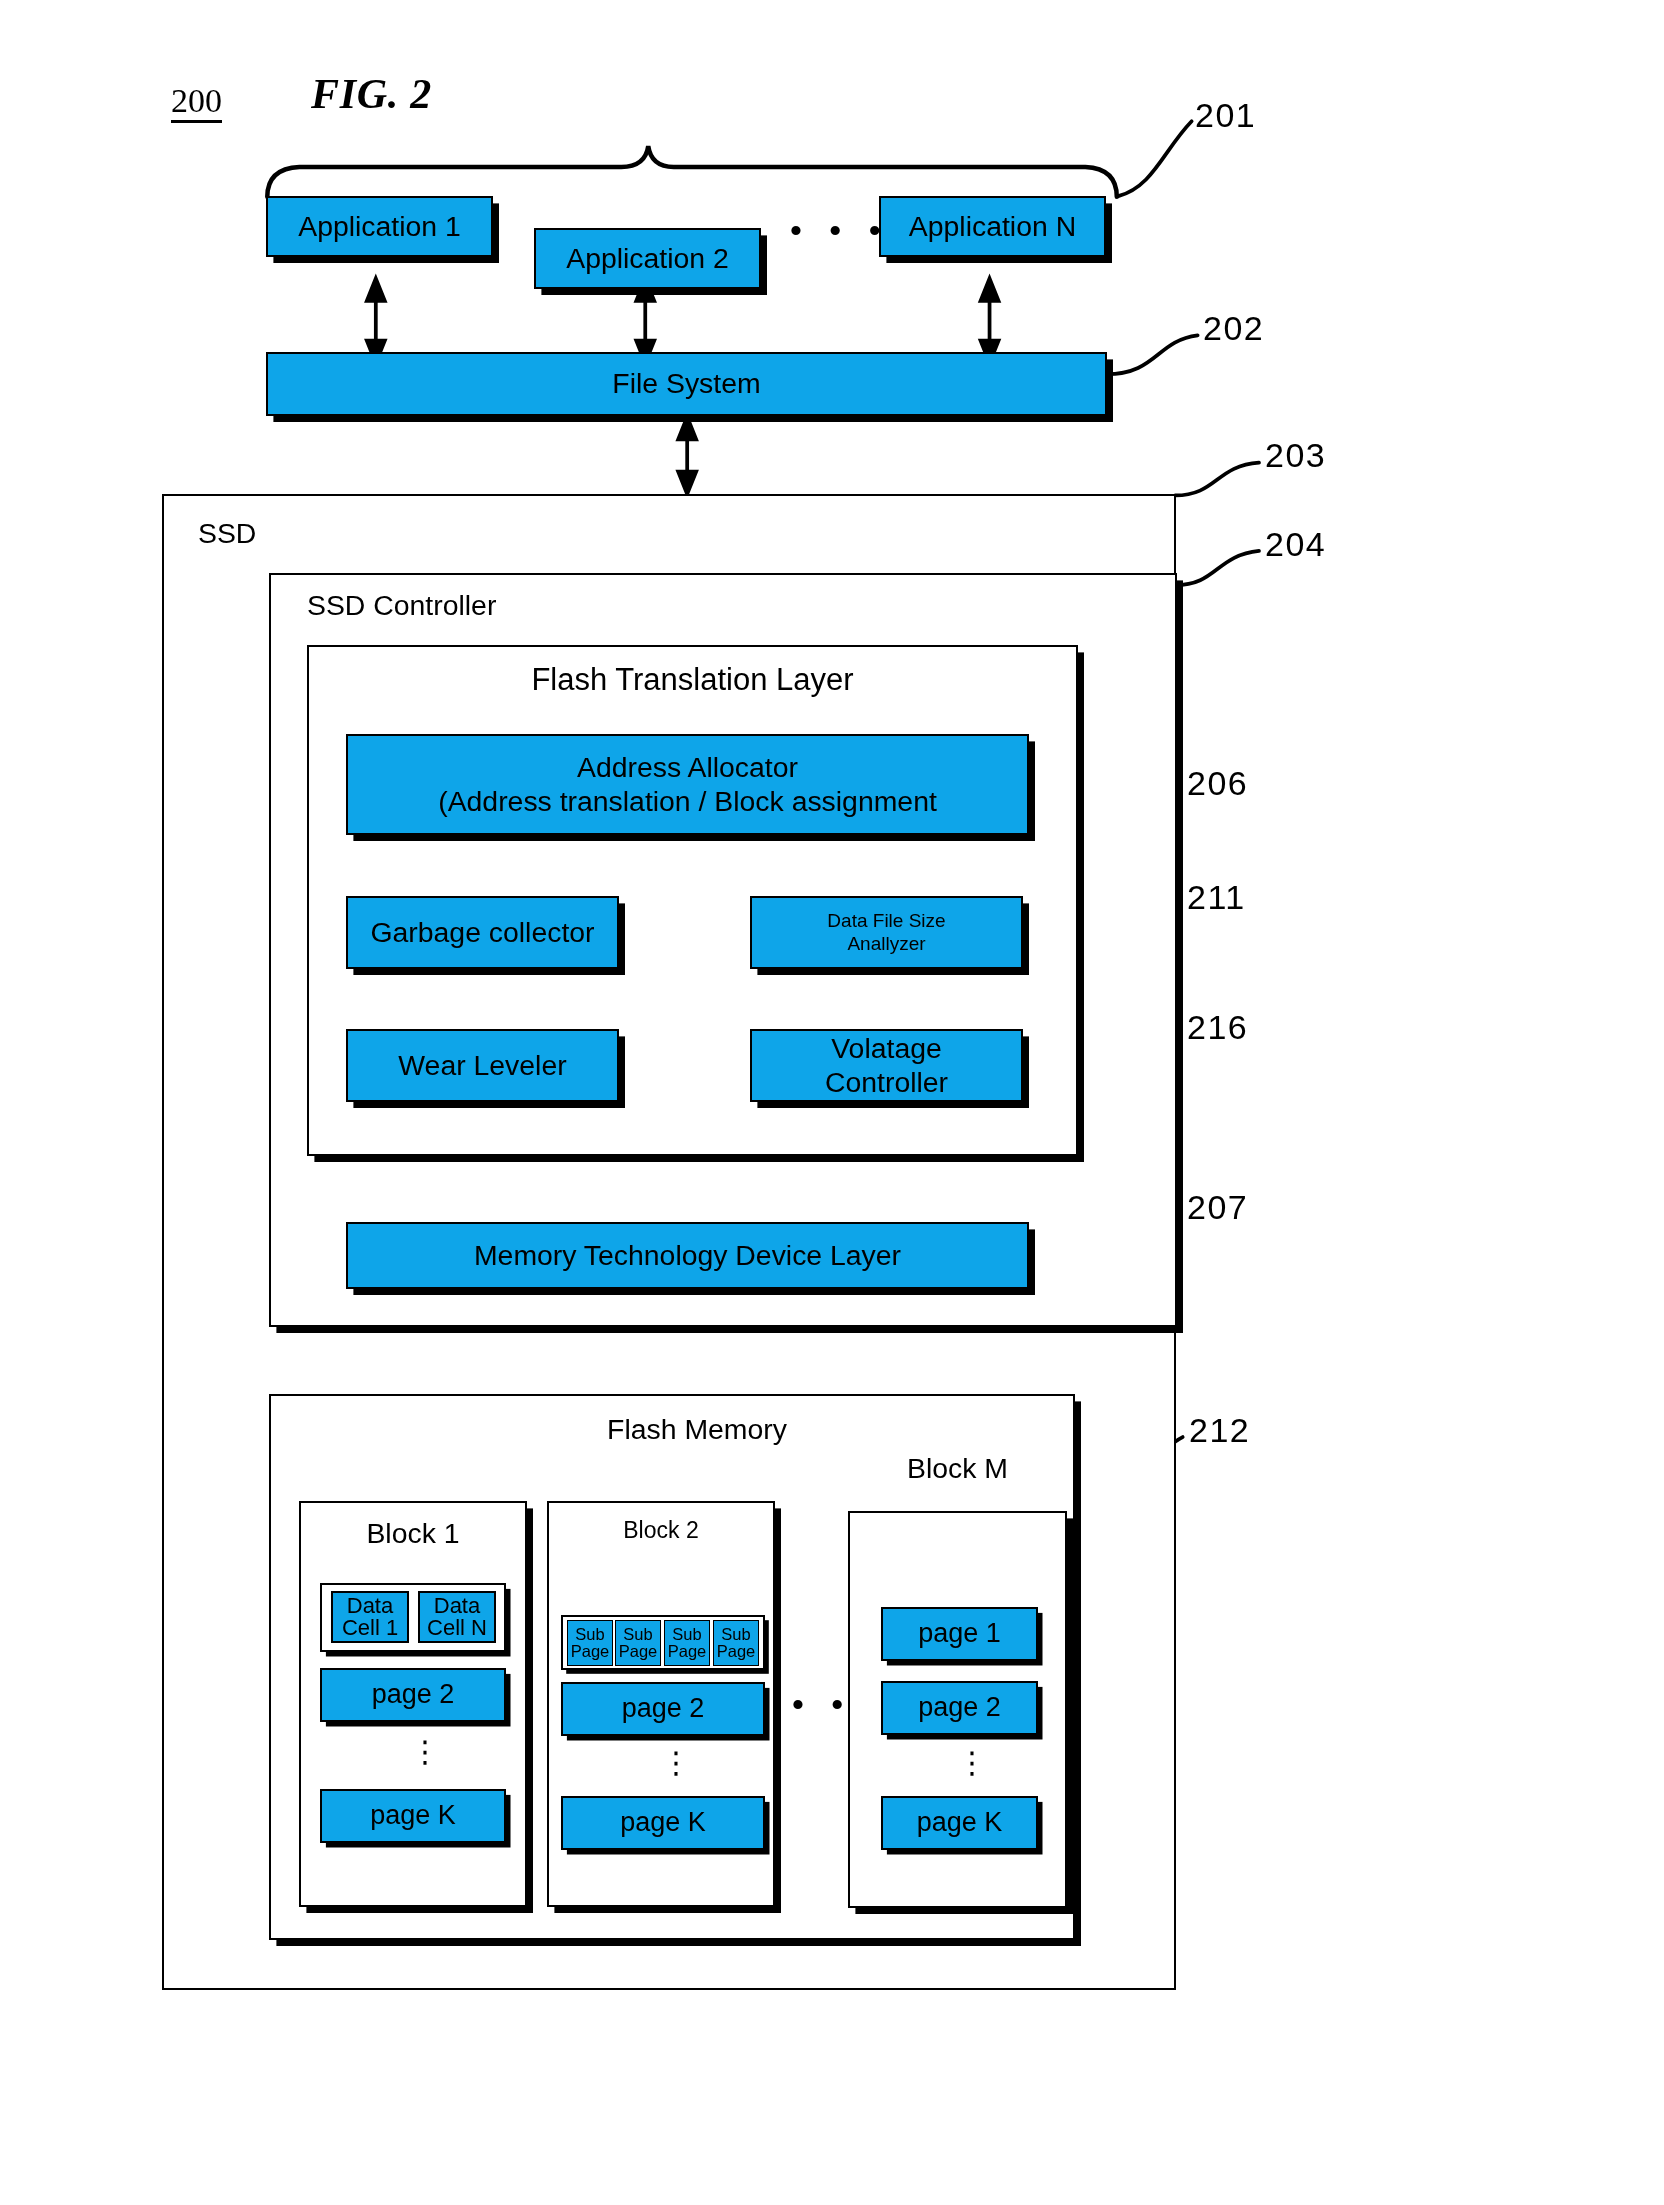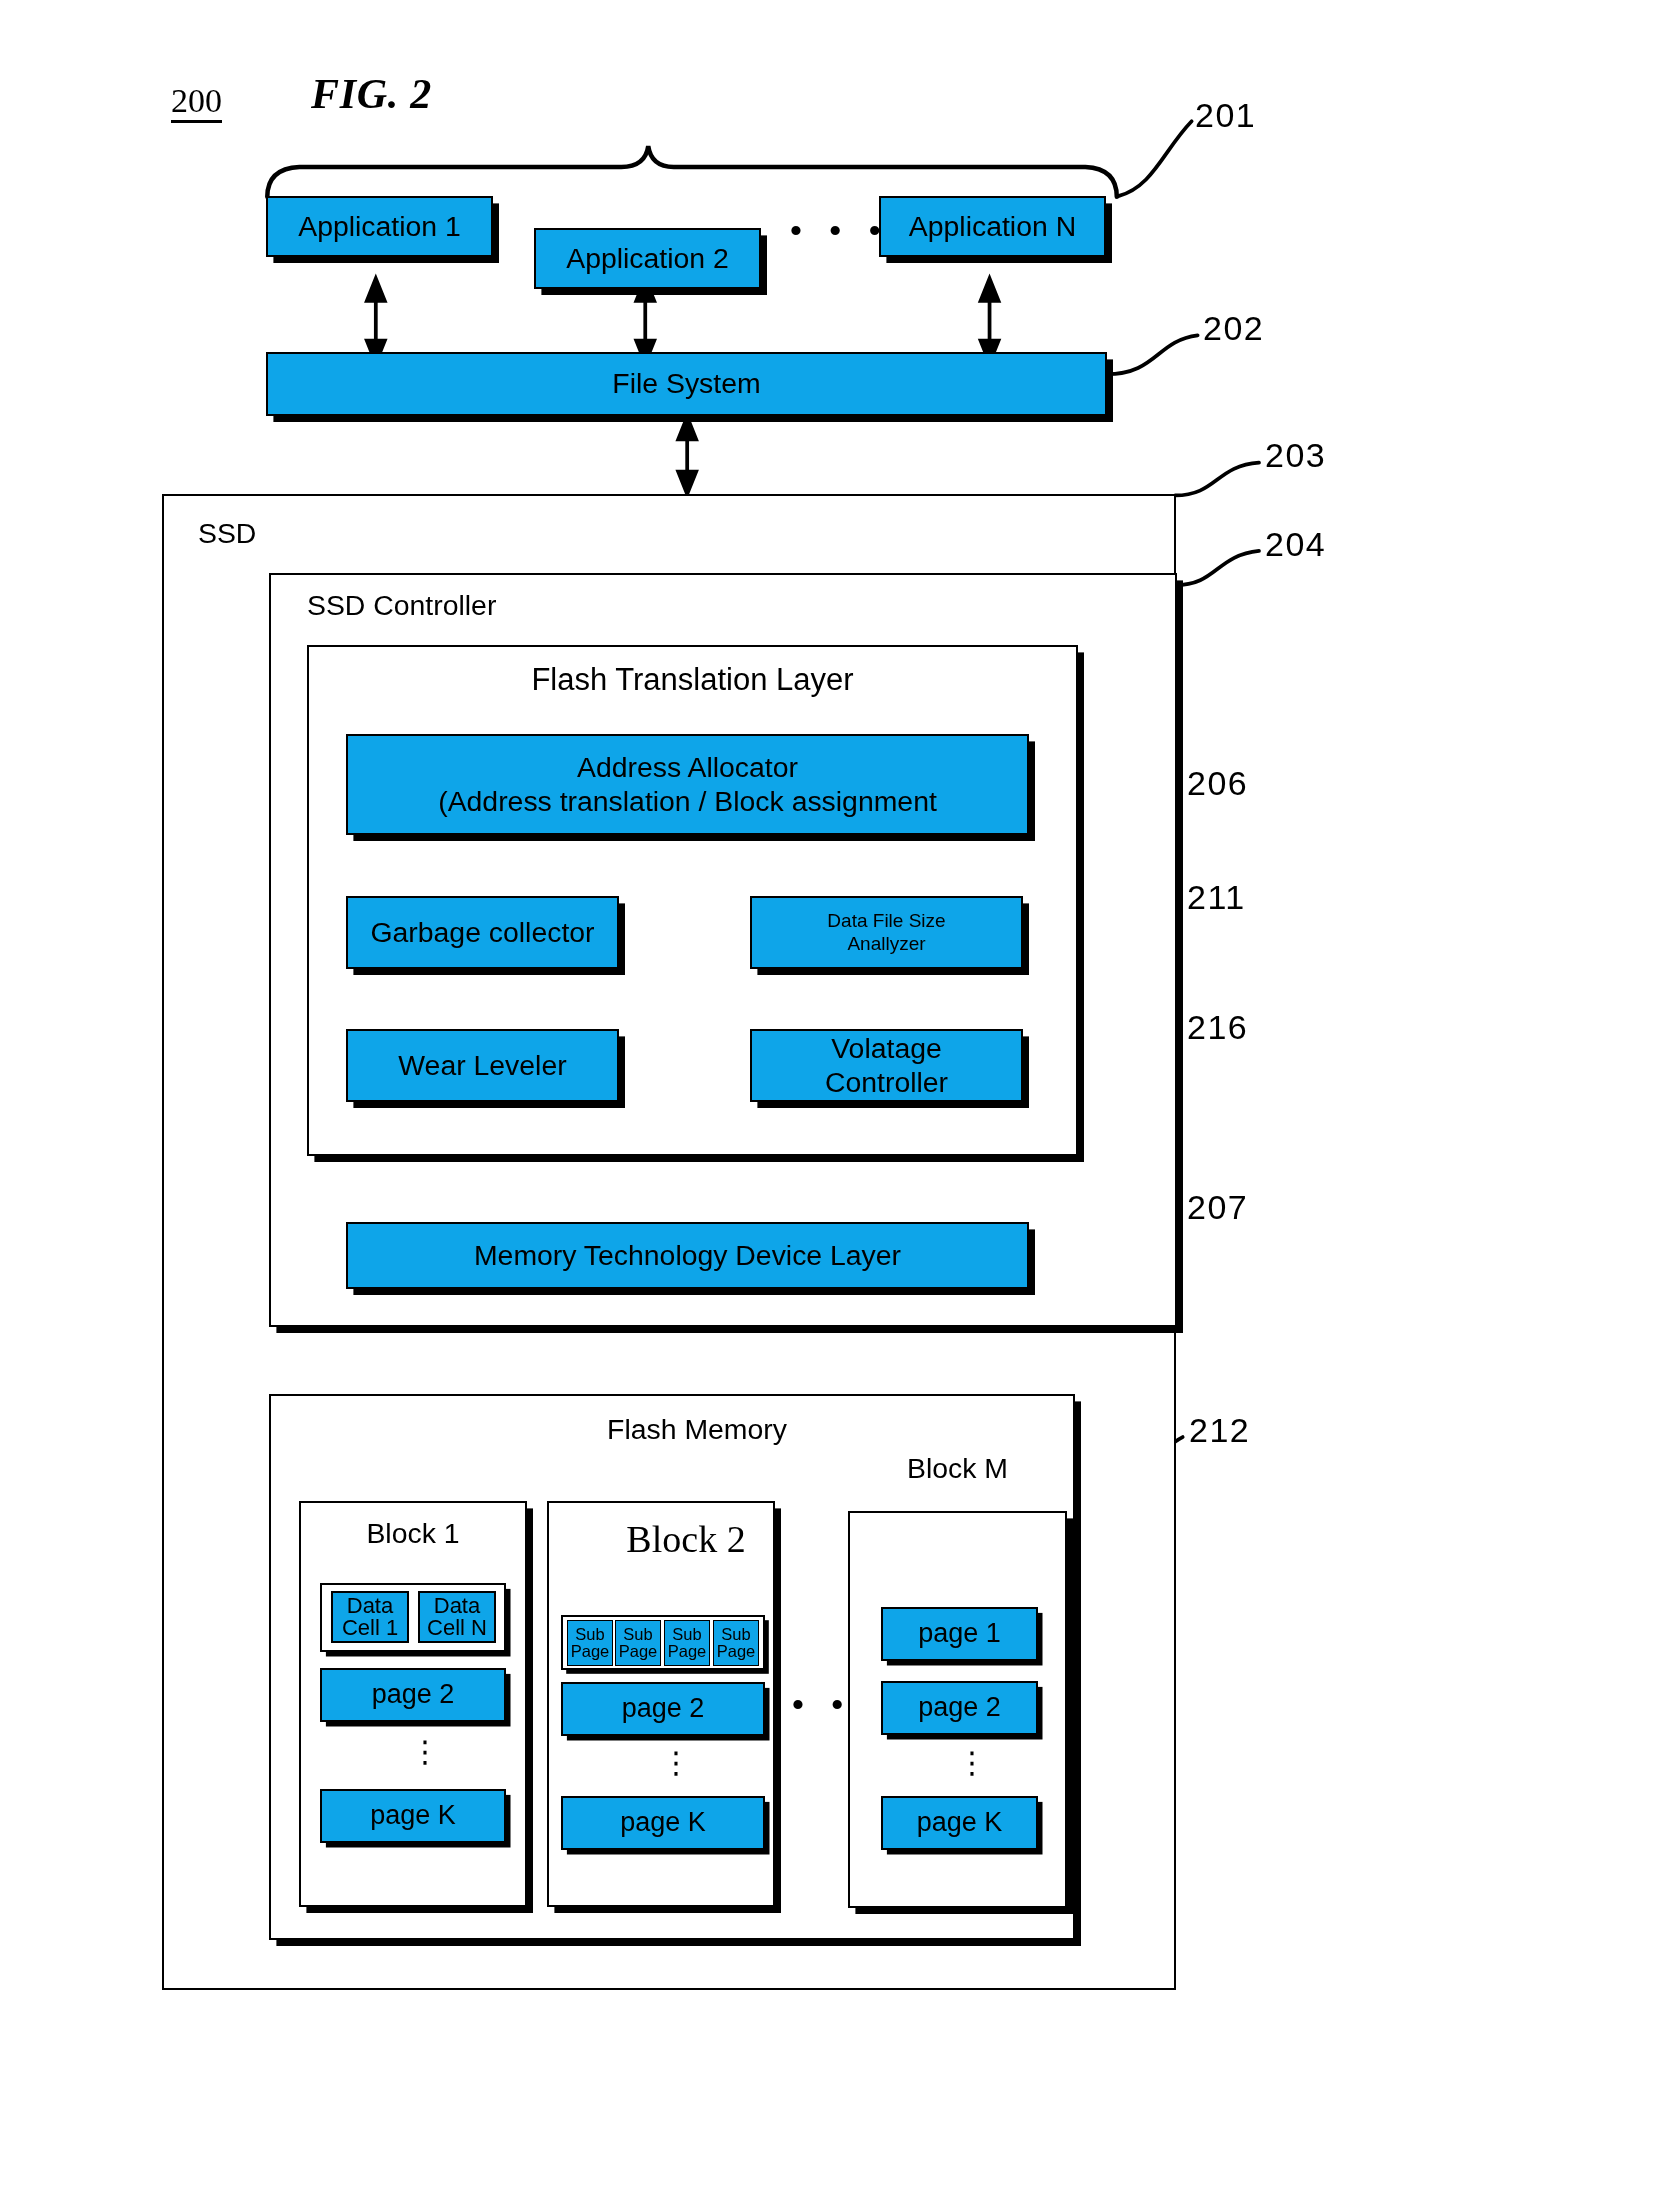--- a/index.html
+++ b/index.html
@@ -235,21 +235,21 @@
 
   <div class="pbox shadow" style="left:320px; top:1668px; width:186px; height:54px; font-size:27px; box-shadow:5.2px 5.2px 0 -0.7px #000;">
     <span class="txt">page 2</span>
   </div>
   <div class="vdots" style="left:410px; top:1744px;">⋮</div>
   <div class="pbox shadow" style="left:320px; top:1789px; width:186px; height:54px; font-size:27px; box-shadow:5.2px 5.2px 0 -0.7px #000;">
     <span class="txt">page K</span>
   </div>
 
   <div class="plain shadow" style="left:547px; top:1501px; width:228px; height:406px; box-shadow:6.7px 6.7px 0 -0.7px #000;"></div>
-  <div class="label-top" style="left:572px; width:228px; top:1517px; font-size:38px;font-family:Liberation Serif, serif;">Block 2</div>
+  <div class="label-top" style="left:547px; width:228px; top:1517px; font-size:23px;">Block 2</div>
 
   <div class="plain shadow" style="left:561px; top:1615px; width:204px; height:55px; box-shadow:4.5px 4.5px 0 -0.7px #000;"></div>
   <div class="pbox" style="left:567px; top:1620px; width:46px; height:46px; border-width:1.5px; font-size:16.5px; flex-direction:column; line-height:1.05;">
     <span>Sub</span>
     <span>Page</span>
   </div>
   <div class="pbox" style="left:615px; top:1620px; width:46px; height:46px; border-width:1.5px; font-size:16.5px; flex-direction:column; line-height:1.05;">
     <span>Sub</span>
     <span>Page</span>
   </div>

